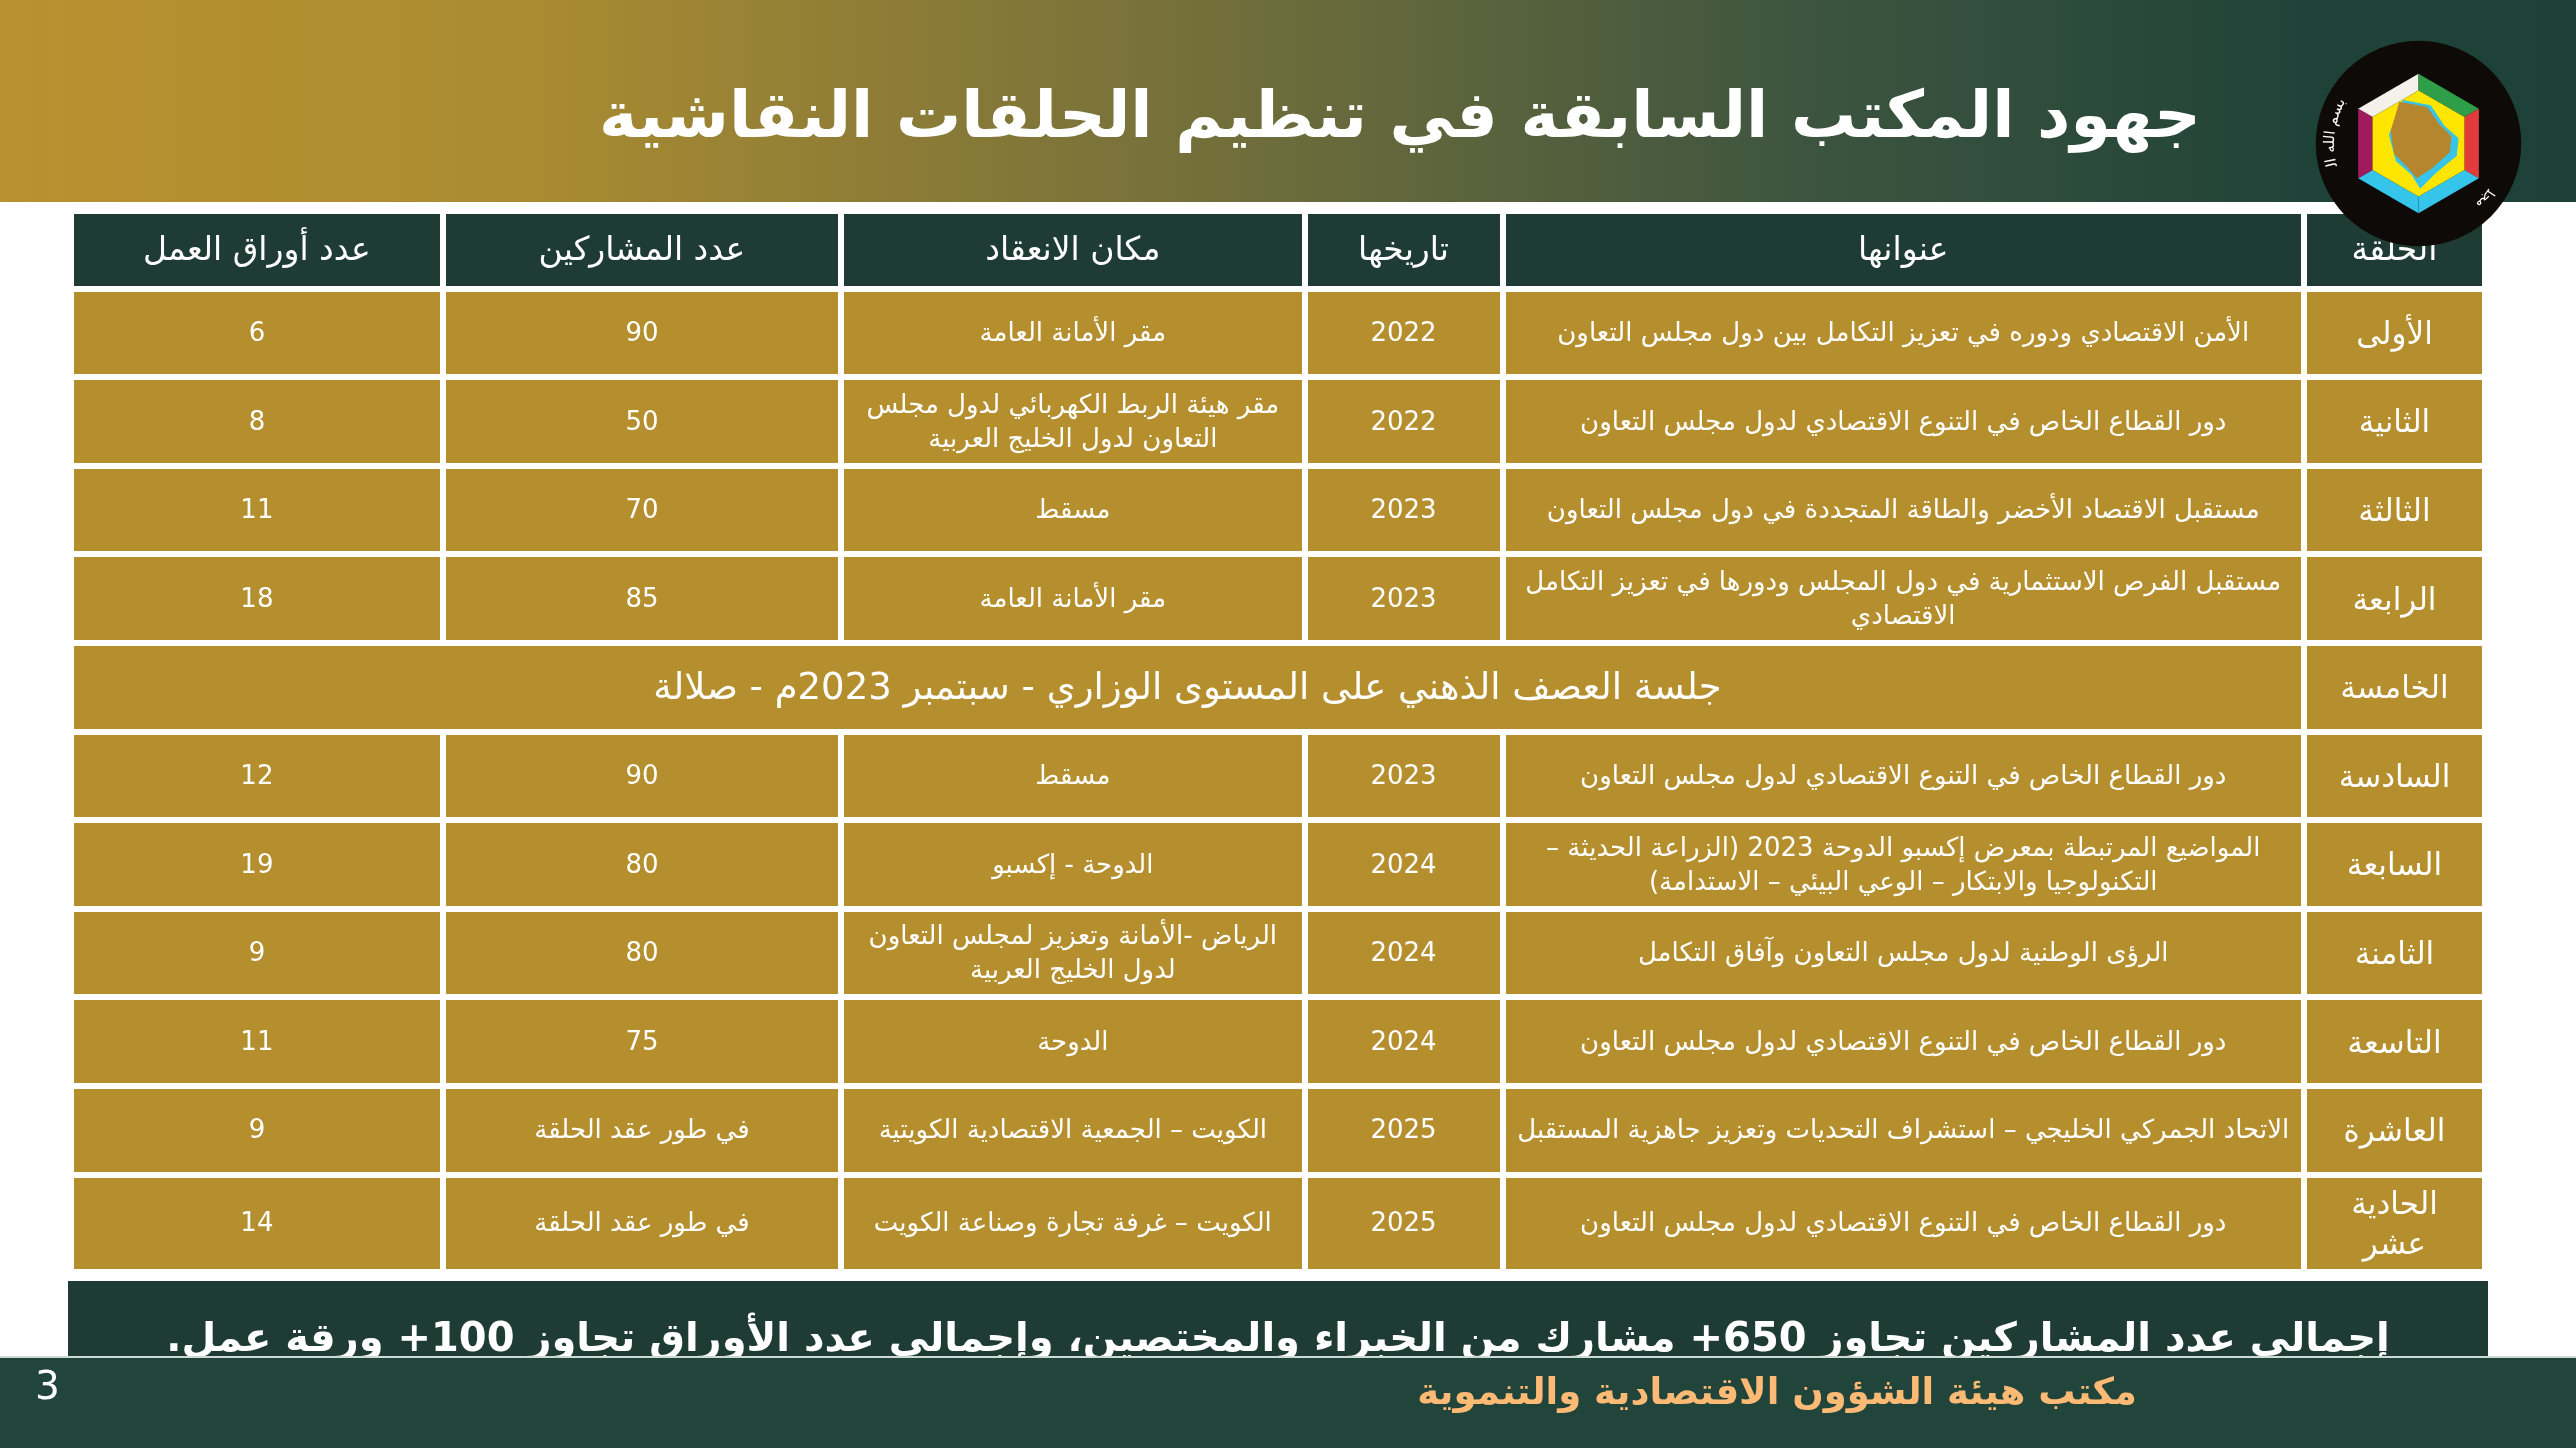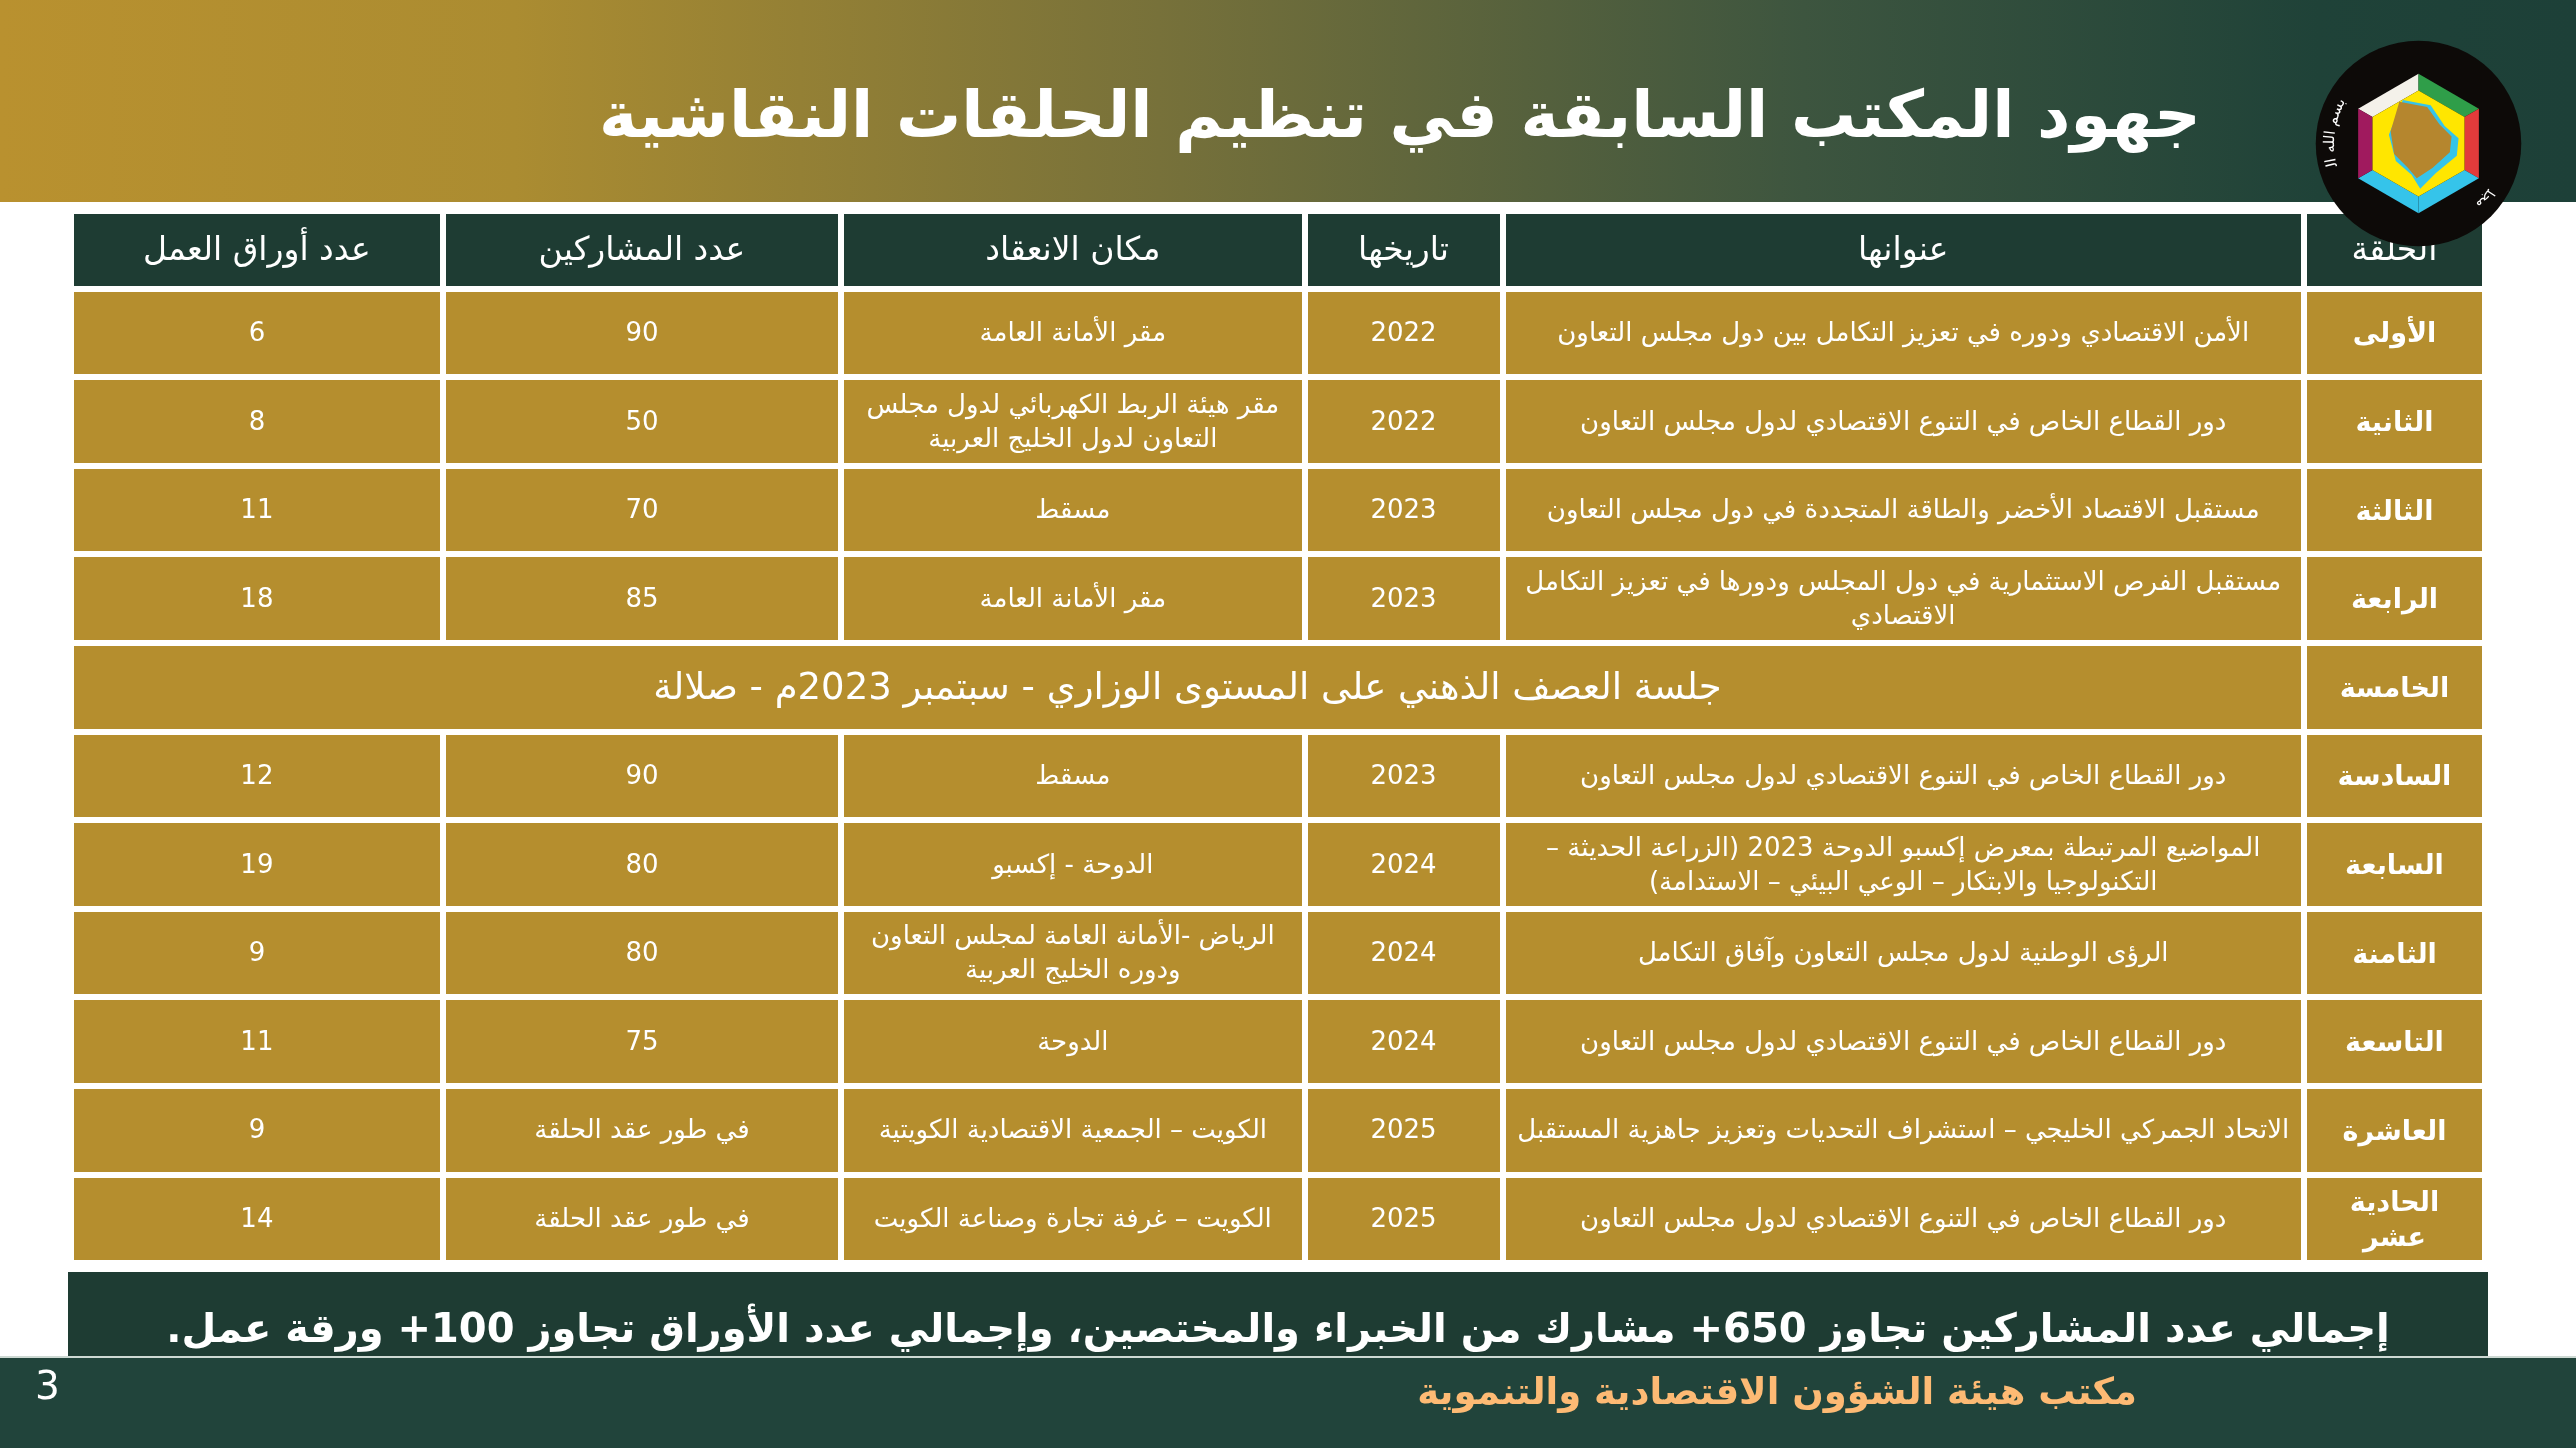--- a/index.html
+++ b/index.html
@@ -58,22 +58,22 @@
     height:61px;
     font-size:33px;
     font-weight:normal;
   }
   table.episodes tbody td{
     background:#b58e2e;
     height:72px;
     font-size:26px;
   }
   table.episodes tbody td.episode{
-    font-weight:bold;
-    font-size:27px;
+    font-weight:normal;
+    font-size:31px;
   }
   table.episodes tbody td.merged{
     font-size:37px;
   }
   .summary{
     width:100%;
     box-sizing:border-box;
     margin-top:6.1px;
     background:#1e3c33;
     min-height:112px;
@@ -224,21 +224,21 @@
           <td>المواضيع المرتبطة بمعرض إكسبو الدوحة 2023 (الزراعة الحديثة – التكنولوجيا والابتكار – الوعي البيئي – الاستدامة)</td>
           <td>2024</td>
           <td>الدوحة - إكسبو</td>
           <td>80</td>
           <td>19</td>
         </tr>
         <tr>
           <td class="episode">الثامنة</td>
           <td>الرؤى الوطنية لدول مجلس التعاون وآفاق التكامل</td>
           <td>2024</td>
-          <td>الرياض -الأمانة العامة لمجلس التعاون ودوره الخليج العربية</td>
+          <td>الرياض -الأمانة وتعزيز لمجلس التعاون لدول الخليج العربية</td>
           <td>80</td>
           <td>9</td>
         </tr>
         <tr>
           <td class="episode">التاسعة</td>
           <td>دور القطاع الخاص في التنوع الاقتصادي لدول مجلس التعاون</td>
           <td>2024</td>
           <td>الدوحة</td>
           <td>75</td>
           <td>11</td>

